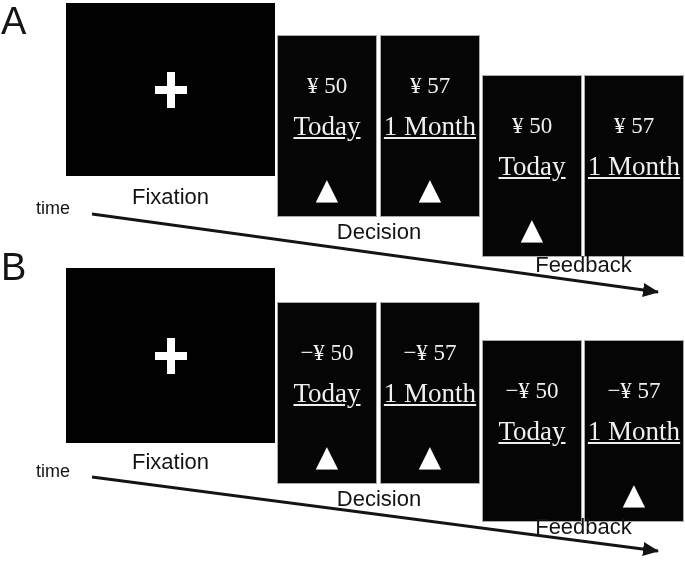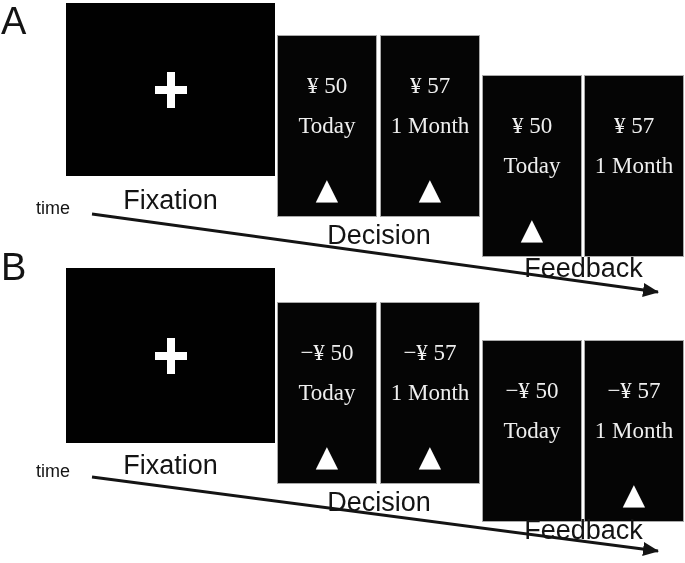--- a/index.html
+++ b/index.html
@@ -60,36 +60,37 @@
     font-family: "Liberation Serif", serif;
   }
   .amount {
     margin-top: 34px;
     font-size: 23px;
     line-height: 32px;
     white-space: nowrap;
   }
   .delay {
     margin-top: 8px;
-    font-size: 23px;
+    font-size: 27px;
     line-height: 32px;
     white-space: nowrap;
+    text-decoration: underline;
   }
   .marker {
     margin-top: auto;
     margin-bottom: 13px;
     min-height: 28px;
     font-family: "DejaVu Sans", sans-serif;
     font-size: 29px;
     line-height: 28px;
     color: #ffffff;
   }
   .caption {
     position: absolute;
-    font-size: 27px;
+    font-size: 22px;
     line-height: 1.2;
     color: #141414;
     text-align: center;
   }
   .time-label {
     position: absolute;
     font-size: 18px;
     line-height: 1.2;
     color: #141414;
   }

